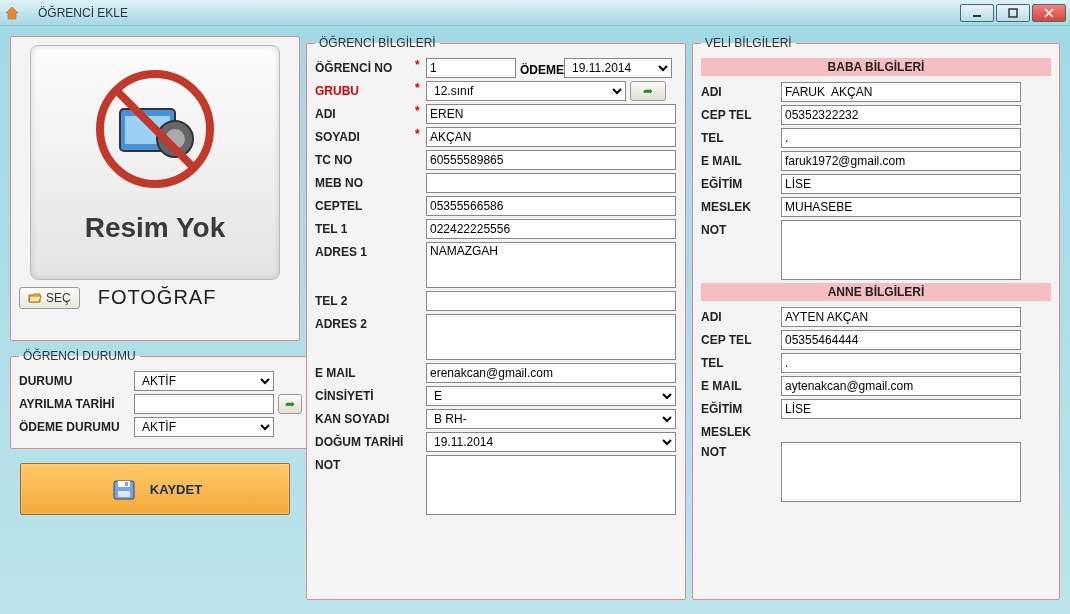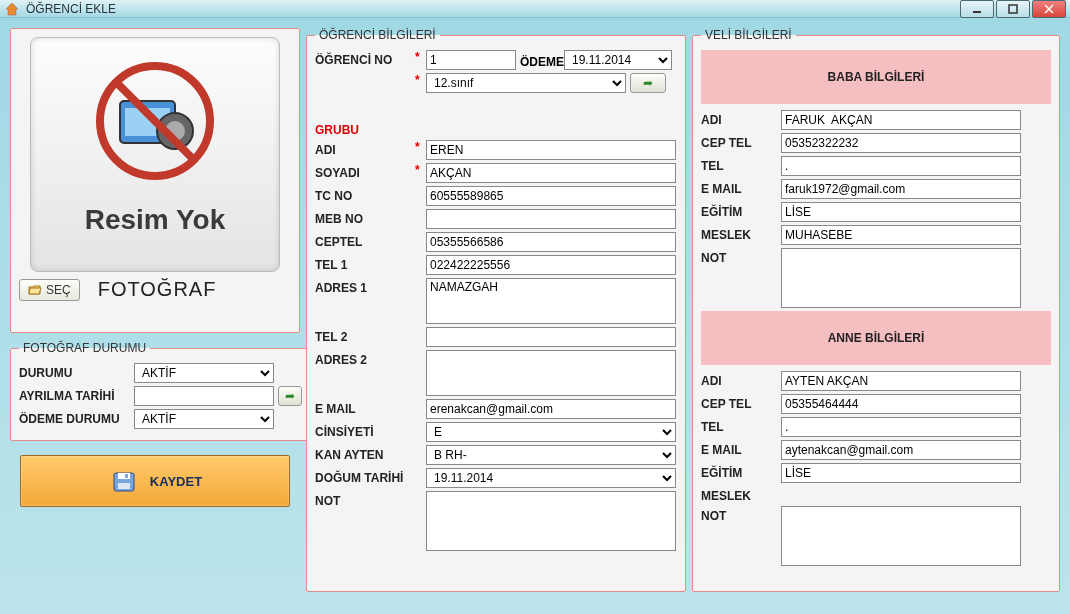--- a/index.html
+++ b/index.html
@@ -7,25 +7,26 @@
     margin: 0;
     font-family: "Segoe UI", Tahoma, sans-serif;
     font-size: 12px;
     background: linear-gradient(to bottom, #9fd8e4 0%, #bce4ec 100%);
     width: 1070px;
     height: 614px;
     overflow: hidden;
   }
   .titlebar {
     background: linear-gradient(to bottom, #dff2f6 0%, #c7e8ef 40%, #a5d9e3 100%);
-    height: 18px;
+    height: 26px;
     display: flex;
     align-items: center;
     padding: 0 4px;
     border-bottom: 1px solid #8bc5d1;
+    gap: 12px;
   }
   .titlebar .app-icon {
     width: 16px; height: 16px;
     margin-right: 6px;
     display: inline-flex; align-items: center; justify-content: center;
   }
   .titlebar .title { color: #2a3540; font-size: 12px; }
   .win-buttons { margin-left: auto; display: flex; gap: 2px; }
   .win-btn {
     width: 34px; height: 18px;
@@ -87,21 +88,21 @@
   .photo-label { font-size: 20px; letter-spacing: 1px; color: #222; }
   .form-row { display: flex; align-items: flex-start; margin-bottom: 3px; }
   .form-row label {
     width: 95px;
     font-size: 12px;
     font-weight: bold;
     color: #222;
     padding-top: 3px;
     flex-shrink: 0;
   }
-  .form-row label.red { color: #d00; margin-top: 47px; }
+  .form-row label.red { color: #d00; }
   .form-row .req { color: #d00; font-weight: bold; margin-right: 3px; width: 8px; display:inline-block; }
   .form-row .controls { flex: 1; display: flex; gap: 4px; align-items: center; }
   input[type=text], select, textarea {
     font-family: inherit;
     font-size: 12px;
     border: 1px solid #888;
     background: #fff;
     padding: 1px 3px;
     height: 20px;
   }
@@ -114,21 +115,21 @@
   .ogrenci-bilg .tarih-sel { width: 108px; }
   .ogrenci-bilg .grubu-row select { width: 200px; }
   .ogrenci-bilg .icon-btn { width: 36px; height: 20px; }
   .veli .form-row label { width: 80px; font-weight: bold; }
   .veli .form-row input, .veli .form-row textarea { width: 240px; }
   .veli-header {
     background: #f5bfc2;
     text-align: center;
     font-size: 12px;
     font-weight: bold;
-    padding: 20px 0;
+    padding: 2px 0;
     margin-bottom: 6px;
     color: #222;
   }
   .save-btn {
     margin-top: 6px;
     width: 270px; height: 52px;
     background: linear-gradient(to bottom, #ffc96b, #f3a93a);
     border: 1px solid #a06b1e;
     border-radius: 2px;
     display: flex; align-items: center; justify-content: center; gap: 10px;
@@ -201,21 +202,21 @@
               </svg>
             <span>SEÇ</span>
           </div>
           <span class="photo-label">FOTOĞRAF</span>
         </div>
       </fieldset>
     </div>
 
     <div class="durum-box">
       <fieldset>
-        <legend>FOTOĞRAF DURUMU</legend>
+        <legend>ÖĞRENCİ DURUMU</legend>
         <div class="form-row">
           <label>DURUMU</label>
           <div class="controls">
               <select><option>AKTİF</option></select>
             </div>
         </div>
         <div class="form-row">
           <label>AYRILMA TARİHİ</label>
           <div class="controls">
             <input type="text" value="" style="">
@@ -351,21 +352,21 @@
 
       <div class="form-row">
         <label>CİNSİYETİ</label>
         <span class="req"></span>
         <div class="controls">
             <select><option>E</option></select>
           </div>
       </div>
 
       <div class="form-row">
-        <label>KAN AYTEN</label>
+        <label>KAN SOYADI</label>
         <span class="req"></span>
         <div class="controls">
             <select><option>B RH-</option></select>
           </div>
       </div>
 
       <div class="form-row">
         <label>DOĞUM TARİHİ</label>
         <span class="req"></span>
         <div class="controls">

